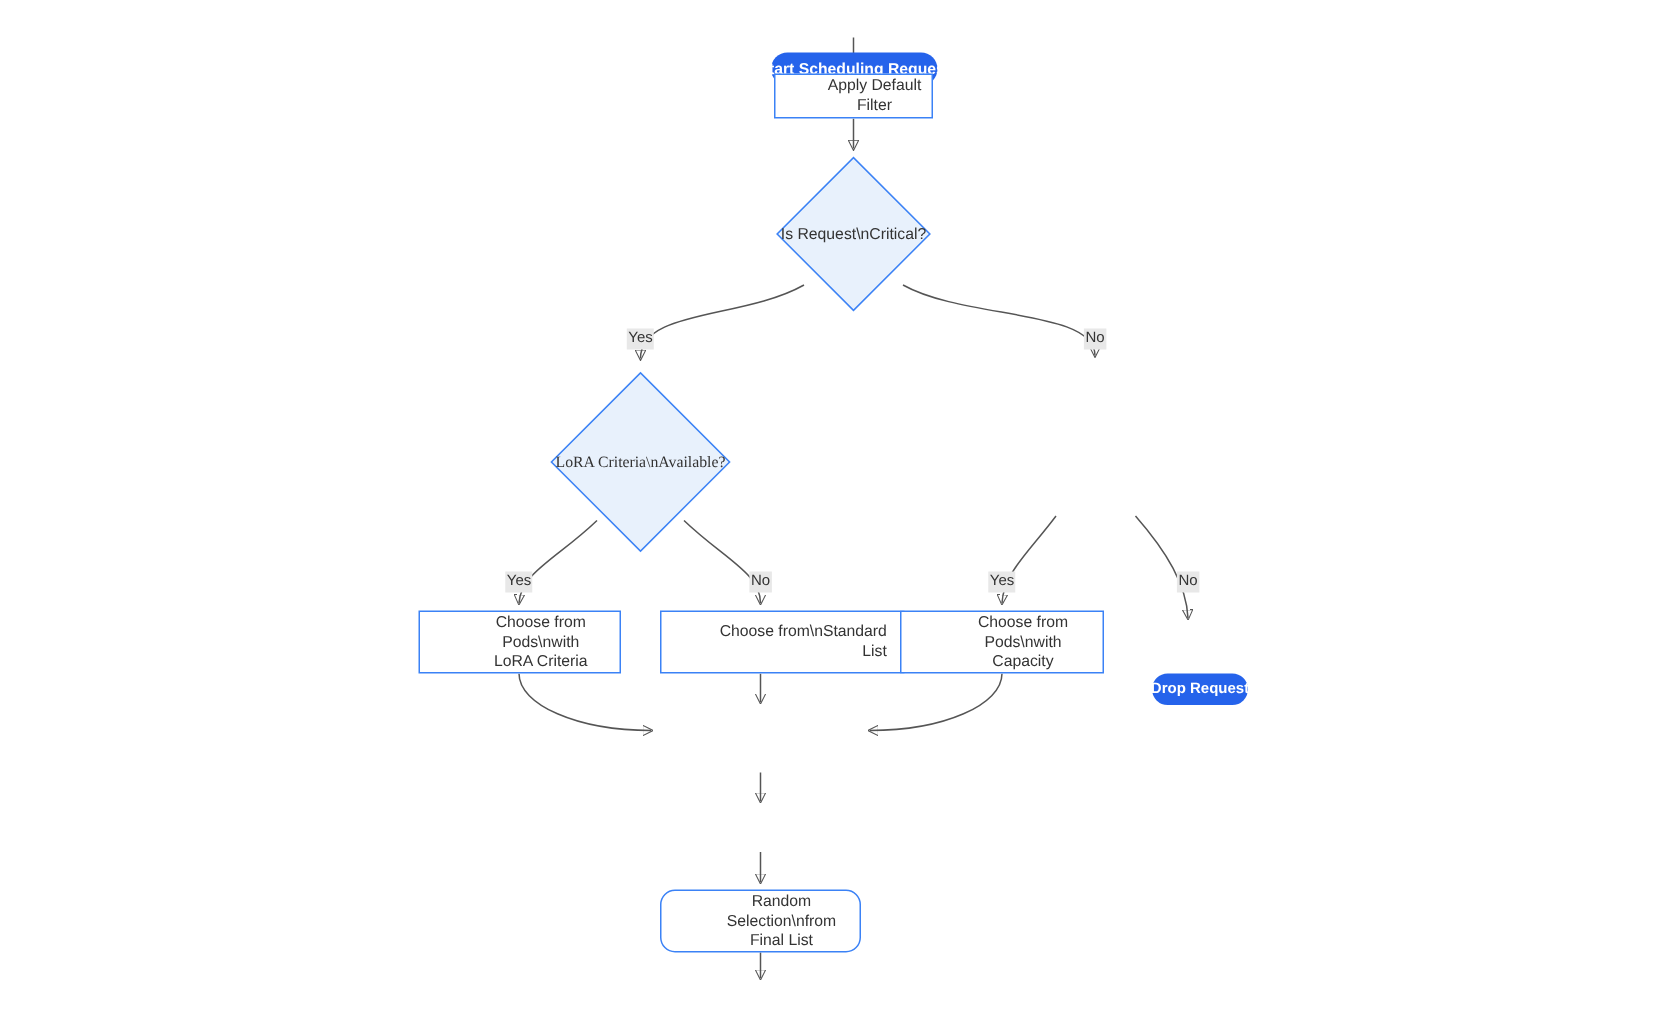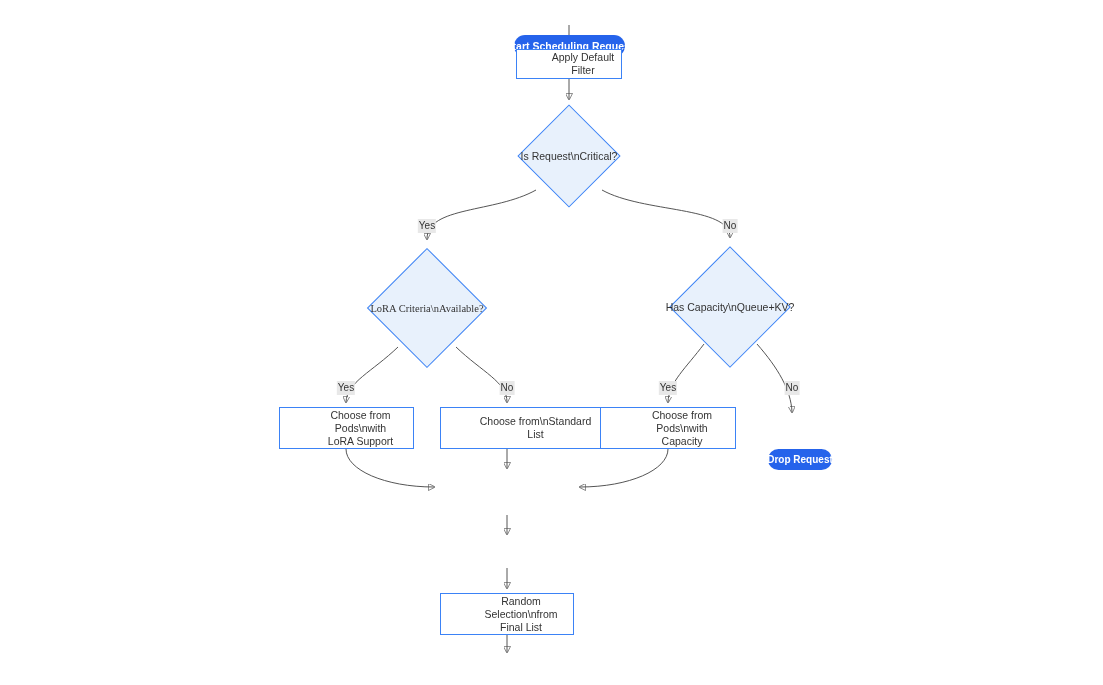--- a/index.html
+++ b/index.html
@@ -73,53 +73,49 @@
   <div class="diamond" style="left:517px;top:104px;width:104px;height:104px;">
     <div class="shape" style="width:73px;height:73px;"></div>
     <div class="dlabel">Is Request\nCritical?</div>
   </div>
 
   <div class="diamond" style="left:367px;top:248px;width:120px;height:120px;font-family:Liberation Serif, serif;">
     <div class="shape" style="width:85px;height:85px;"></div>
     <div class="dlabel">LoRA Criteria\nAvailable?</div>
   </div>
 
-  <div class="diamond" style="left:669px;top:246px;width:122px;height:122px;">
-    <div class="shape" style="width:86px;height:86px;"></div>
-    <div class="dlabel">Has Capacity\nQueue+KV?</div>
-  </div>
 
   <div class="node proc" style="left:279px;top:407px;width:135px;height:42px;">
     <div class="lines">
       <span>Choose from Pods\nwith</span>
-      <span>LoRA Support</span>
+      <span>LoRA Criteria</span>
     </div>
   </div>
 
-  <div class="node proc" style="left:440px;top:407px;width:163px;height:42px;">
+  <div class="node proc" style="left:440px;top:407px;width:163px;height:42px;text-align:right;">
     <div class="lines">
       <span>Choose from\nStandard</span>
       <span>List</span>
     </div>
   </div>
 
   <div class="node proc" style="left:600px;top:407px;width:136px;height:42px;">
     <div class="lines">
       <span>Choose from Pods\nwith</span>
       <span>Capacity</span>
     </div>
   </div>
 
   <div class="node pill" style="left:768px;top:417px;width:64px;height:21px;font-size:10px;">
     <span>Drop Request</span>
   </div>
 
 
 
-  <div class="node proc" style="left:440px;top:593px;width:134px;height:42px;">
+  <div class="node proc" style="left:440px;top:593px;width:134px;height:42px;border-radius:10px;">
     <div class="lines">
       <span>Random Selection\nfrom</span>
       <span>Final List</span>
     </div>
   </div>
 
   <div class="node pill" style="left:493px;top:657px;width:28px;height:26px;border-radius:13px;">
     <span>End</span>
   </div>
 

